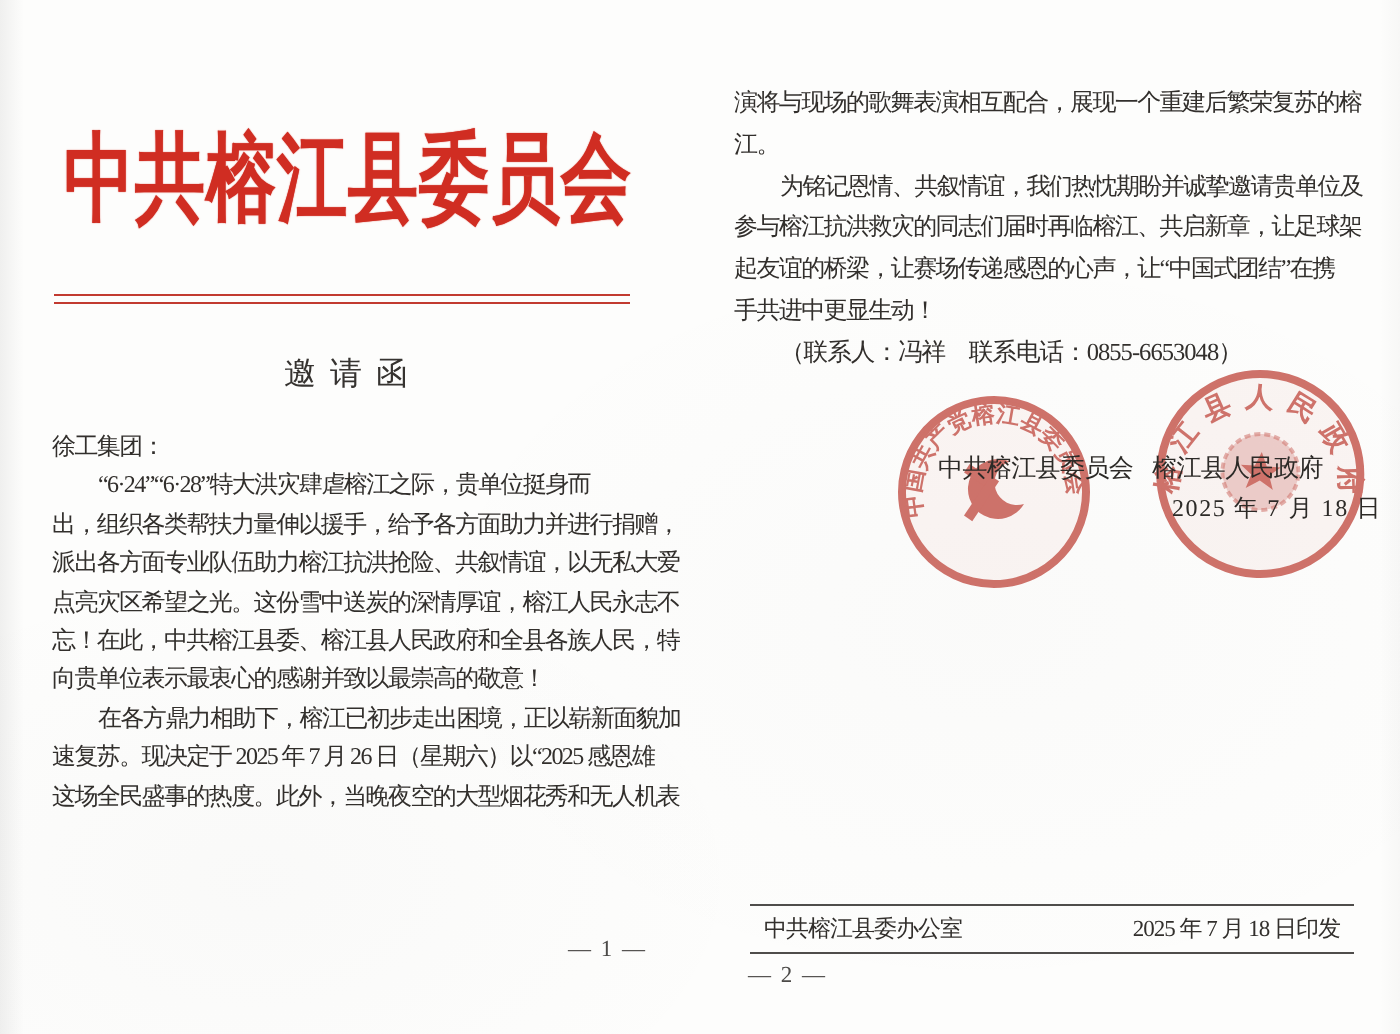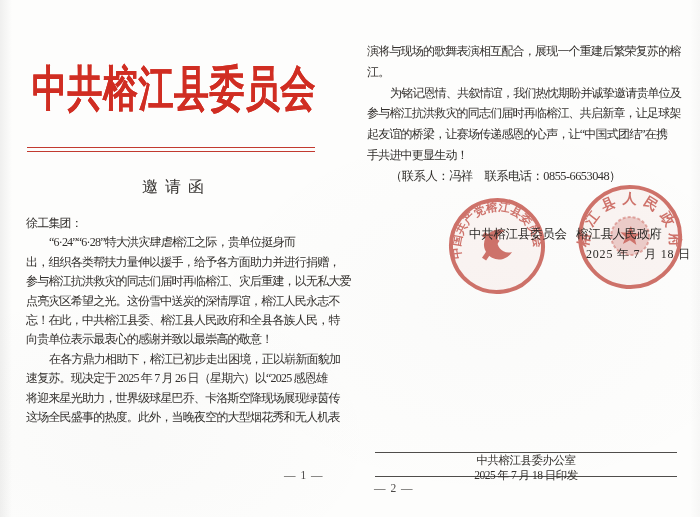--- a/index.html
+++ b/index.html
@@ -45,43 +45,42 @@
   .sig-date{left:586px;top:246px;font-size:12px;letter-spacing:.8px;font-family:Liberation Serif, serif;}
   
   .seal{position:absolute;z-index:2;opacity:.82;}
   .seal-l{left:444px;top:190px;transform:rotate(-8deg);}
   .seal-r{left:571px;top:182px;transform:rotate(4deg);}
   
   .footer{
     position:absolute;left:375px;top:452px;width:302px;height:25px;box-sizing:border-box;
     border-top:1.3px solid #4f4d4b;border-bottom:1.3px solid #4f4d4b;
     display:flex;align-items:center;justify-content:space-between;padding:0 7px;
-    font-size:11.5px;letter-spacing:-0.5px;white-space:nowrap;flex-direction:column;
+    font-size:11.5px;letter-spacing:-0.5px;white-space:nowrap;
   }
 </style>
 </head>
 <body>
 
 <div class="scan">
 
   <div class="letterhead">中共榕江县委员会</div>
   <div class="red-rule"></div>
   <div class="doc-title">邀请函</div>
 
   <div class="body-l">
     <div class="ln">徐工集团：</div>
     <div class="ln indent">“6·24”“6·28”特大洪灾肆虐榕江之际，贵单位挺身而</div>
     <div class="ln">出，组织各类帮扶力量伸以援手，给予各方面助力并进行捐赠，</div>
-    <div class="ln">参与榕江抗洪救灾的同志们届时再临榕江、灾后重建，以无私大爱</div>
+    <div class="ln">派出各方面专业队伍助力榕江抗洪抢险、共叙情谊，以无私大爱</div>
     <div class="ln">点亮灾区希望之光。这份雪中送炭的深情厚谊，榕江人民永志不</div>
     <div class="ln">忘！在此，中共榕江县委、榕江县人民政府和全县各族人民，特</div>
     <div class="ln">向贵单位表示最衷心的感谢并致以最崇高的敬意！</div>
     <div class="ln indent">在各方鼎力相助下，榕江已初步走出困境，正以崭新面貌加</div>
     <div class="ln">速复苏。现决定于 2025 年 7 月 26 日（星期六）以“2025 感恩雄</div>
-    <div class="ln">将迎来星光助力，世界级球星巴乔、卡洛斯空降现场展现绿茵传</div>
     <div class="ln">这场全民盛事的热度。此外，当晚夜空的大型烟花秀和无人机表</div>
   </div>
 
   <div class="page-num pn1">— 1 —</div>
 
   <div class="body-r">
     <div class="ln">演将与现场的歌舞表演相互配合，展现一个重建后繁荣复苏的榕</div>
     <div class="ln">江。</div>
     <div class="ln indent">为铭记恩情、共叙情谊，我们热忱期盼并诚挚邀请贵单位及</div>
     <div class="ln">参与榕江抗洪救灾的同志们届时再临榕江、共启新章，让足球架</div>

